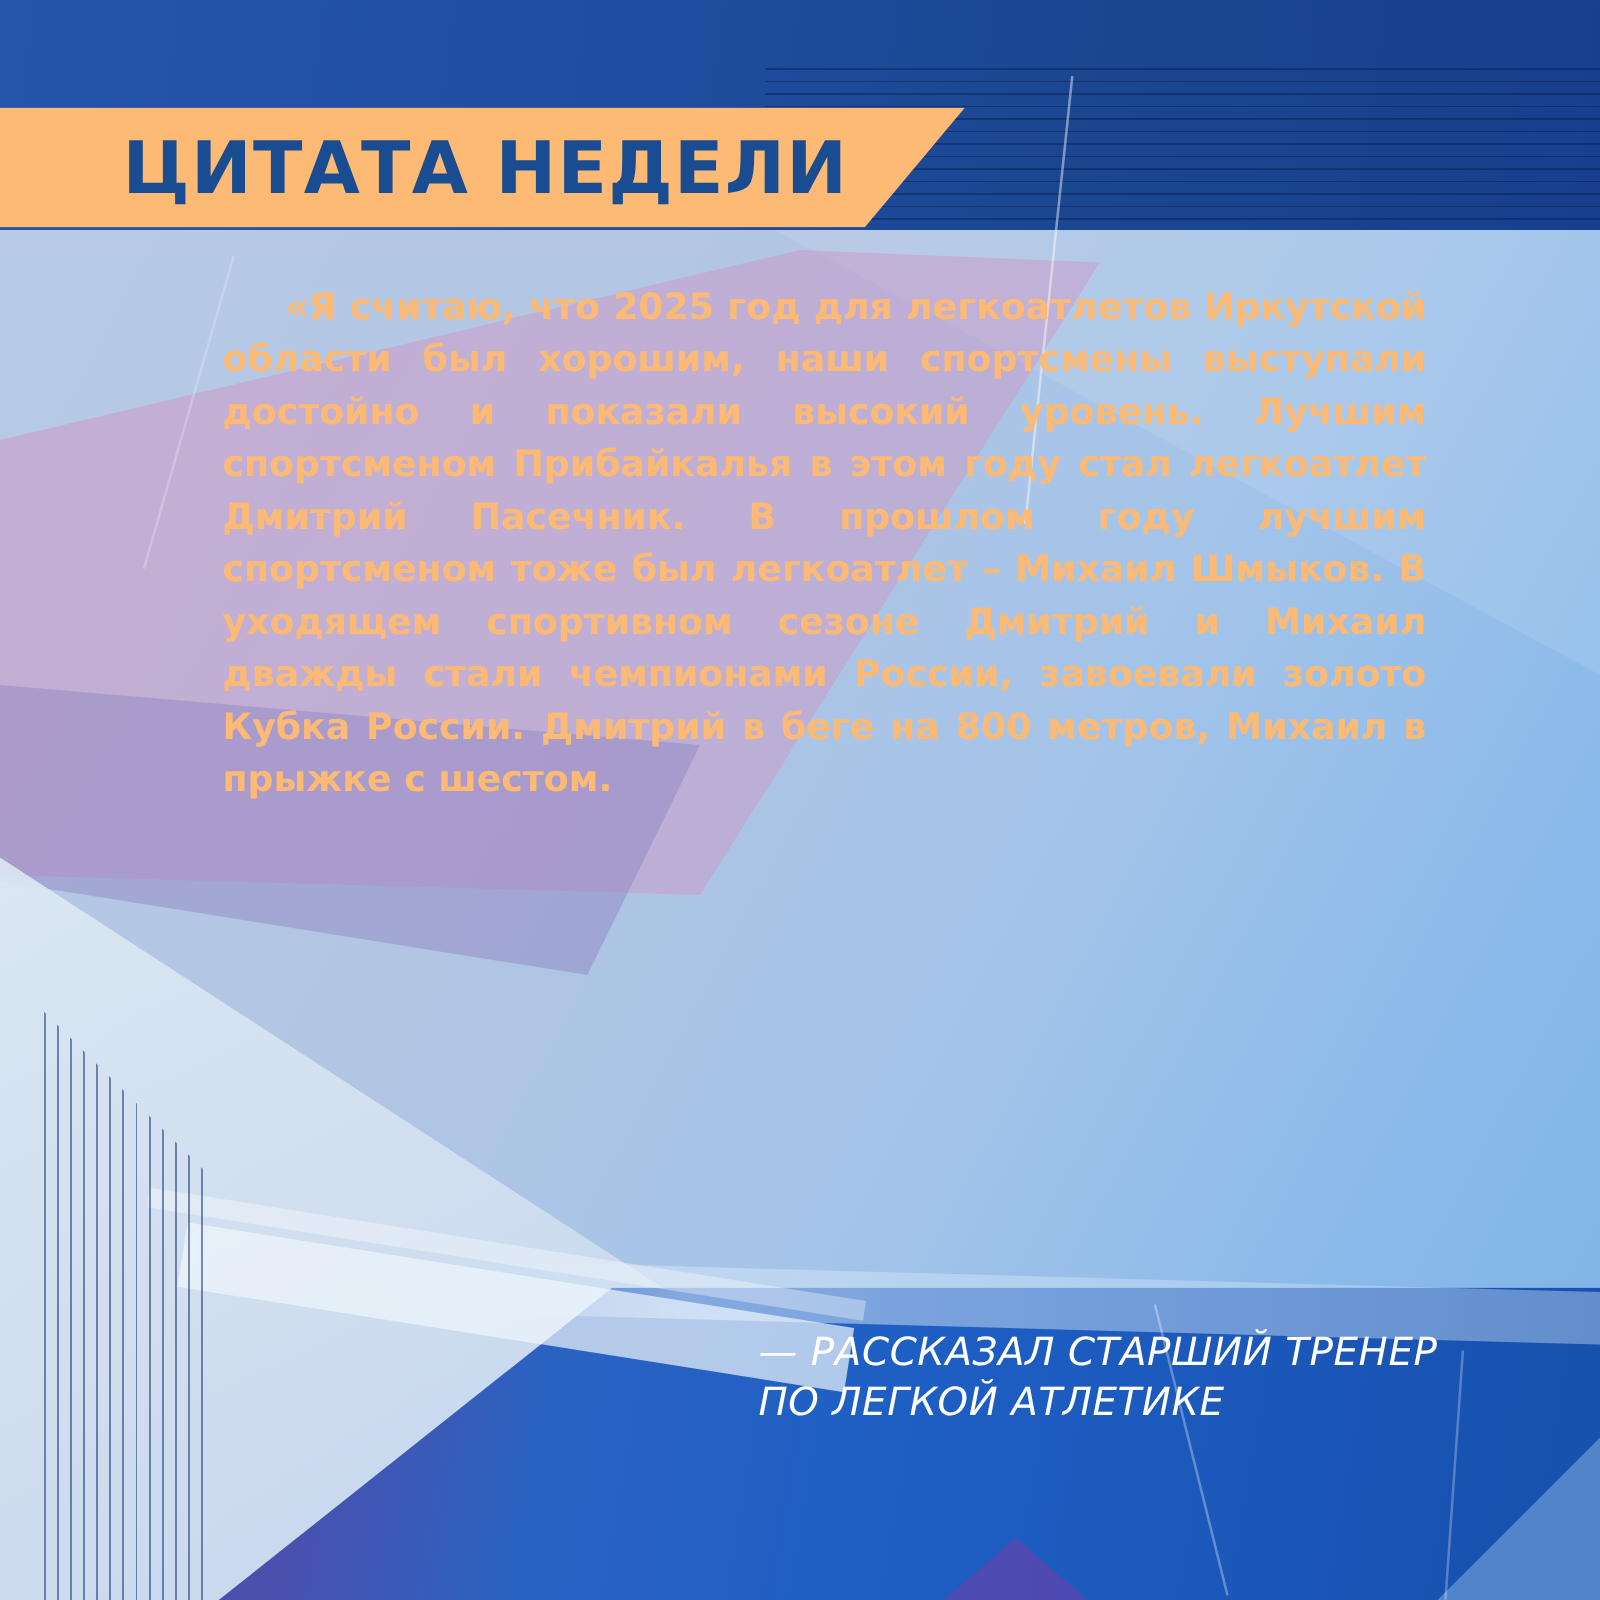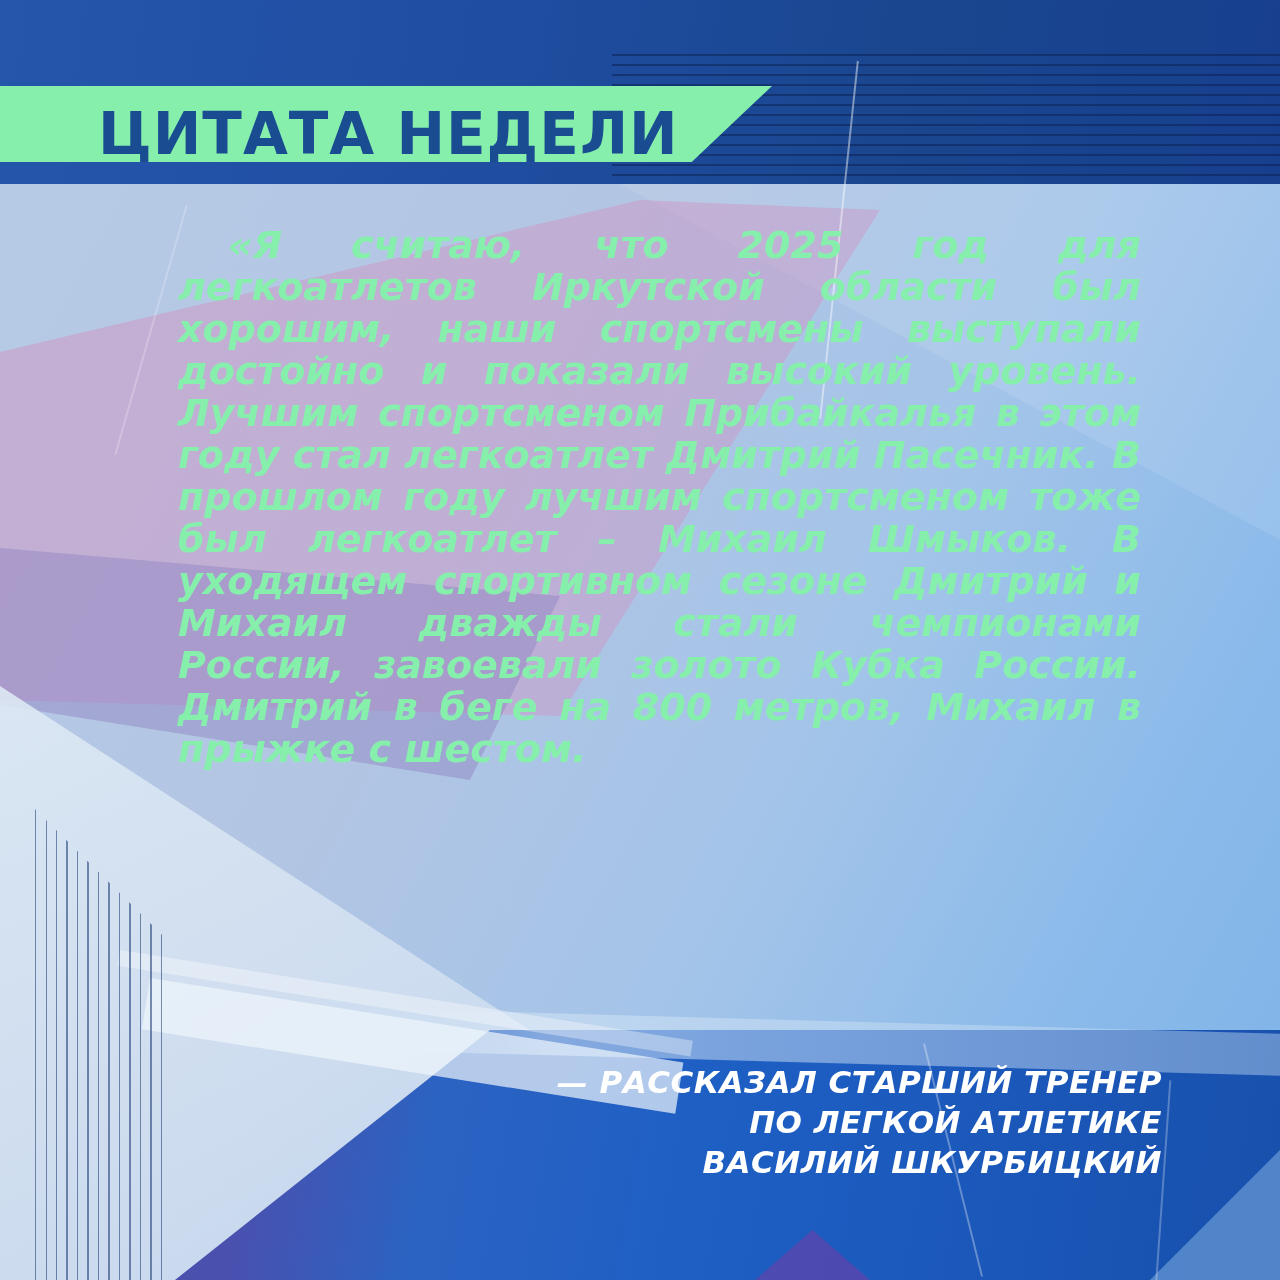--- a/index.html
+++ b/index.html
@@ -74,38 +74,38 @@
     background:repeating-linear-gradient(to right,rgba(21,53,112,0) 0px,rgba(21,53,112,0) 9px,rgba(21,53,112,0.55) 9px,rgba(21,53,112,0.55) 10.5px);
     clip-path:polygon(0 18%,100% 42%,100% 100%,0 100%);
   }
   .crack{background:rgba(255,255,255,0.45);width:2px;}
   .crack1{left:838px;top:60px;height:360px;transform:rotate(6deg);}
   .crack2{left:952px;top:1040px;height:240px;transform:rotate(-14deg);opacity:.7;}
   .crack3{left:1162px;top:1080px;height:210px;transform:rotate(4deg);opacity:.6;}
   .crack4{left:150px;top:200px;height:260px;transform:rotate(16deg);opacity:.5;}
   
   .banner{
-    left:0;top:86px;width:772px;height:76px;background:#86efac;
+    left:0;top:86px;width:772px;height:96px;background:#fdba74;
     clip-path:polygon(0 0,100% 0,89.6% 100%,0 100%);
   }
   .banner-title{
     padding-left:98px;line-height:96px;font-size:58px;font-weight:bold;
     letter-spacing:1px;color:#1a4c92;white-space:nowrap;
   }
   
   .quote{
     left:178px;top:224px;width:963px;
-    color:#86efac;font-size:38px;font-weight:bold;font-style:italic;
+    color:#fdba74;font-size:29px;font-weight:bold;
     line-height:42px;text-align:justify;
   }
   .quote p{margin:0 0 30px 0;text-indent:50px;}
   
   .attribution{
-    right:118px;top:1062px;text-align:right;
-    color:#ffffff;font-size:31px;font-weight:bold;font-style:italic;
+    right:130px;top:1062px;
+    color:#ffffff;font-size:31px;font-weight:normal;font-style:italic;
     line-height:40px;letter-spacing:0.5px;
   }
 </style>
 </head>
 <body>
 
 <div class="card">
 
   <div class="abs bg-base"></div>
   <div class="abs sheen"></div>
@@ -130,16 +130,15 @@
     <div class="banner-title">ЦИТАТА НЕДЕЛИ</div>
   </div>
 
   <div class="abs quote">
     <p>«Я считаю, что 2025 год для легкоатлетов Иркутской области был хорошим, наши спортсмены выступали достойно и показали высокий уровень. Лучшим спортсменом Прибайкалья в этом году стал легкоатлет Дмитрий Пасечник. В прошлом году лучшим спортсменом тоже был легкоатлет – Михаил Шмыков. В уходящем спортивном сезоне Дмитрий и Михаил дважды стали чемпионами России, завоевали золото Кубка России. Дмитрий в беге на 800 метров, Михаил в прыжке с шестом.</p>
   </div>
 
   <div class="abs attribution">
     <div class="attr-line">— РАССКАЗАЛ СТАРШИЙ ТРЕНЕР</div>
     <div class="attr-line">ПО ЛЕГКОЙ АТЛЕТИКЕ</div>
-    <div class="attr-line">ВАСИЛИЙ ШКУРБИЦКИЙ</div>
   </div>
 
 </div>
 
 </body></html>

